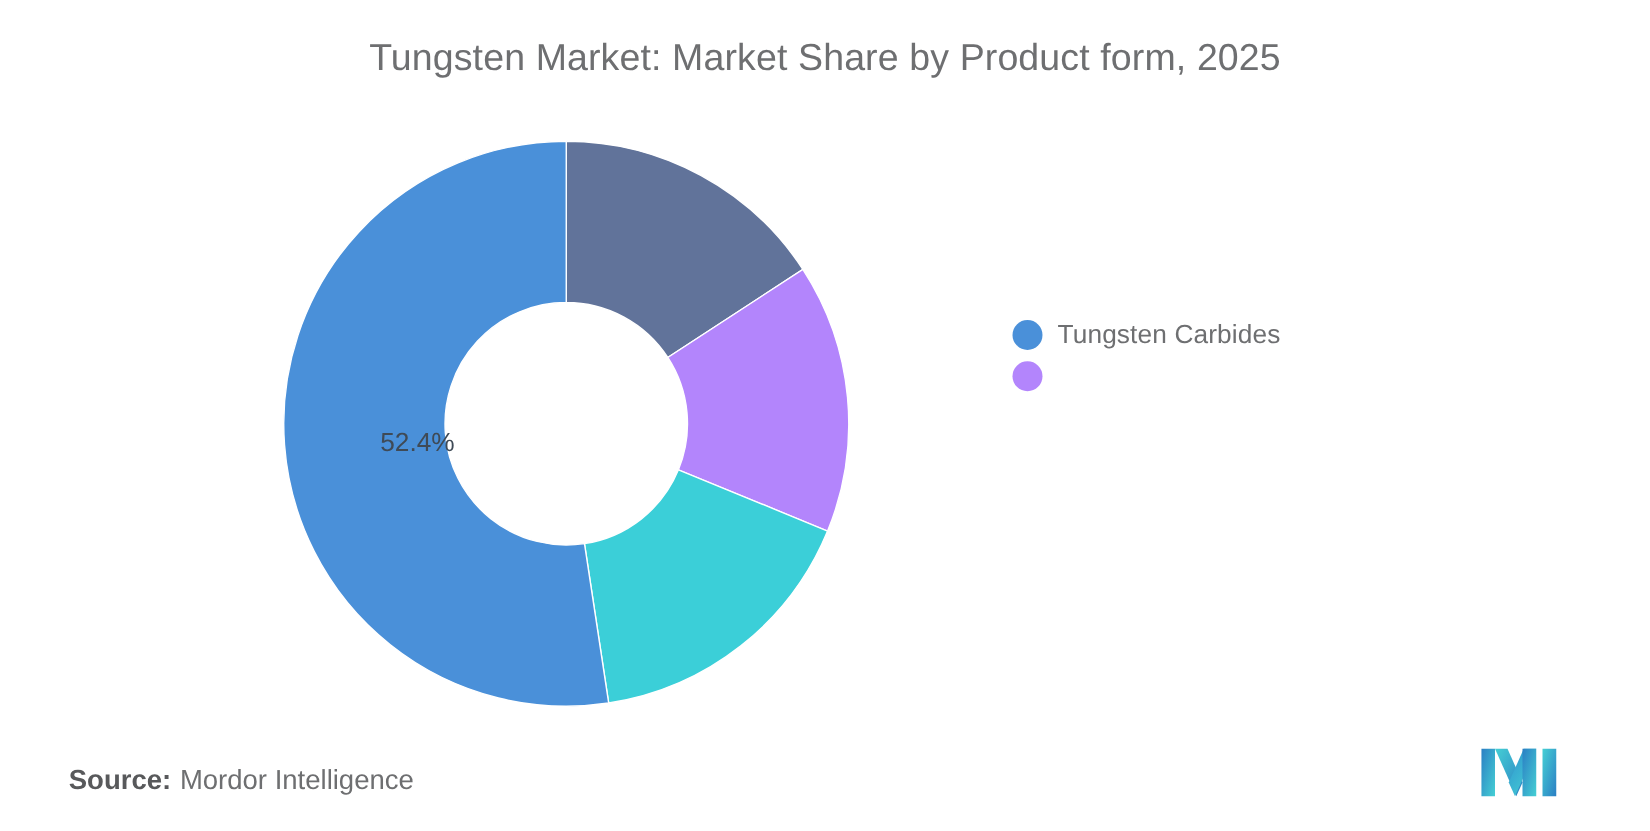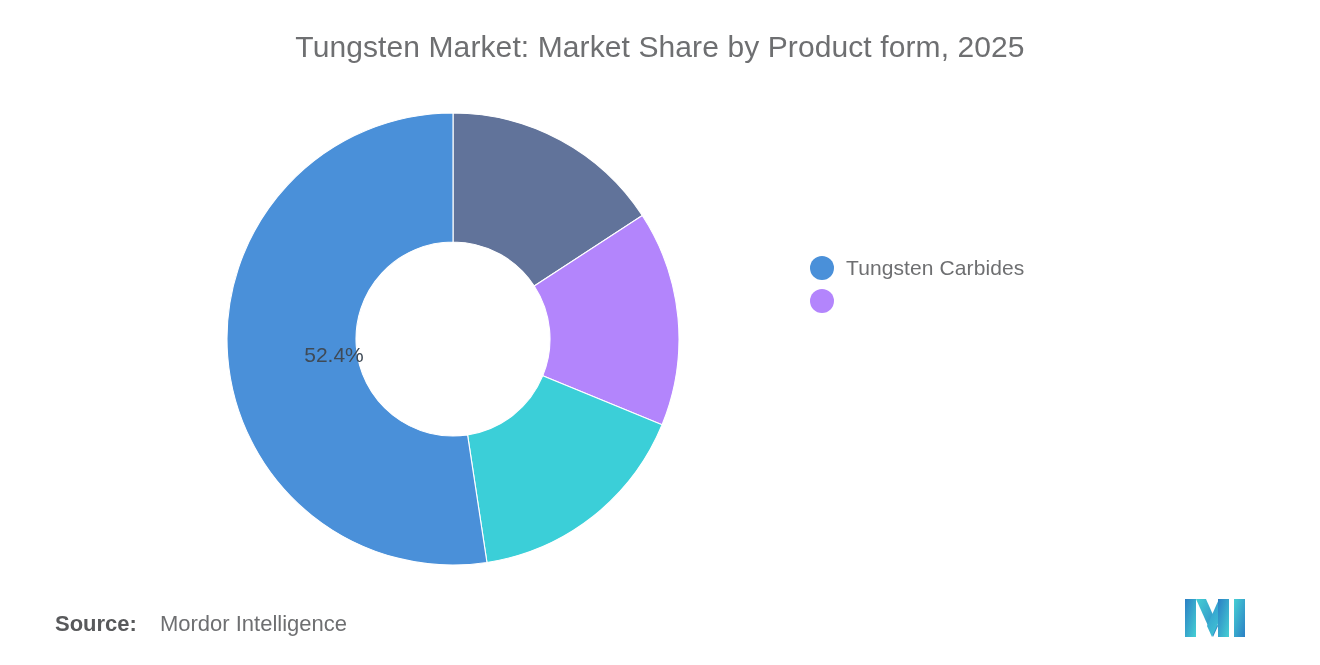--- a/index.html
+++ b/index.html
@@ -97,21 +97,21 @@
     color: #6e6f71;
     white-space: nowrap;
   }
   #source-label {
     font-weight: 700;
     color: #58595b;
   }
   #source-value {
     font-weight: 400;
     color: #6e6f71;
-    margin-left: 23px;
+    margin-left: 7px;
   }
 
   
   #brand-logo {
     position: absolute;
     left: 1185px;
     top: 597px;
     width: 70px;
     height: 42px;
   }

